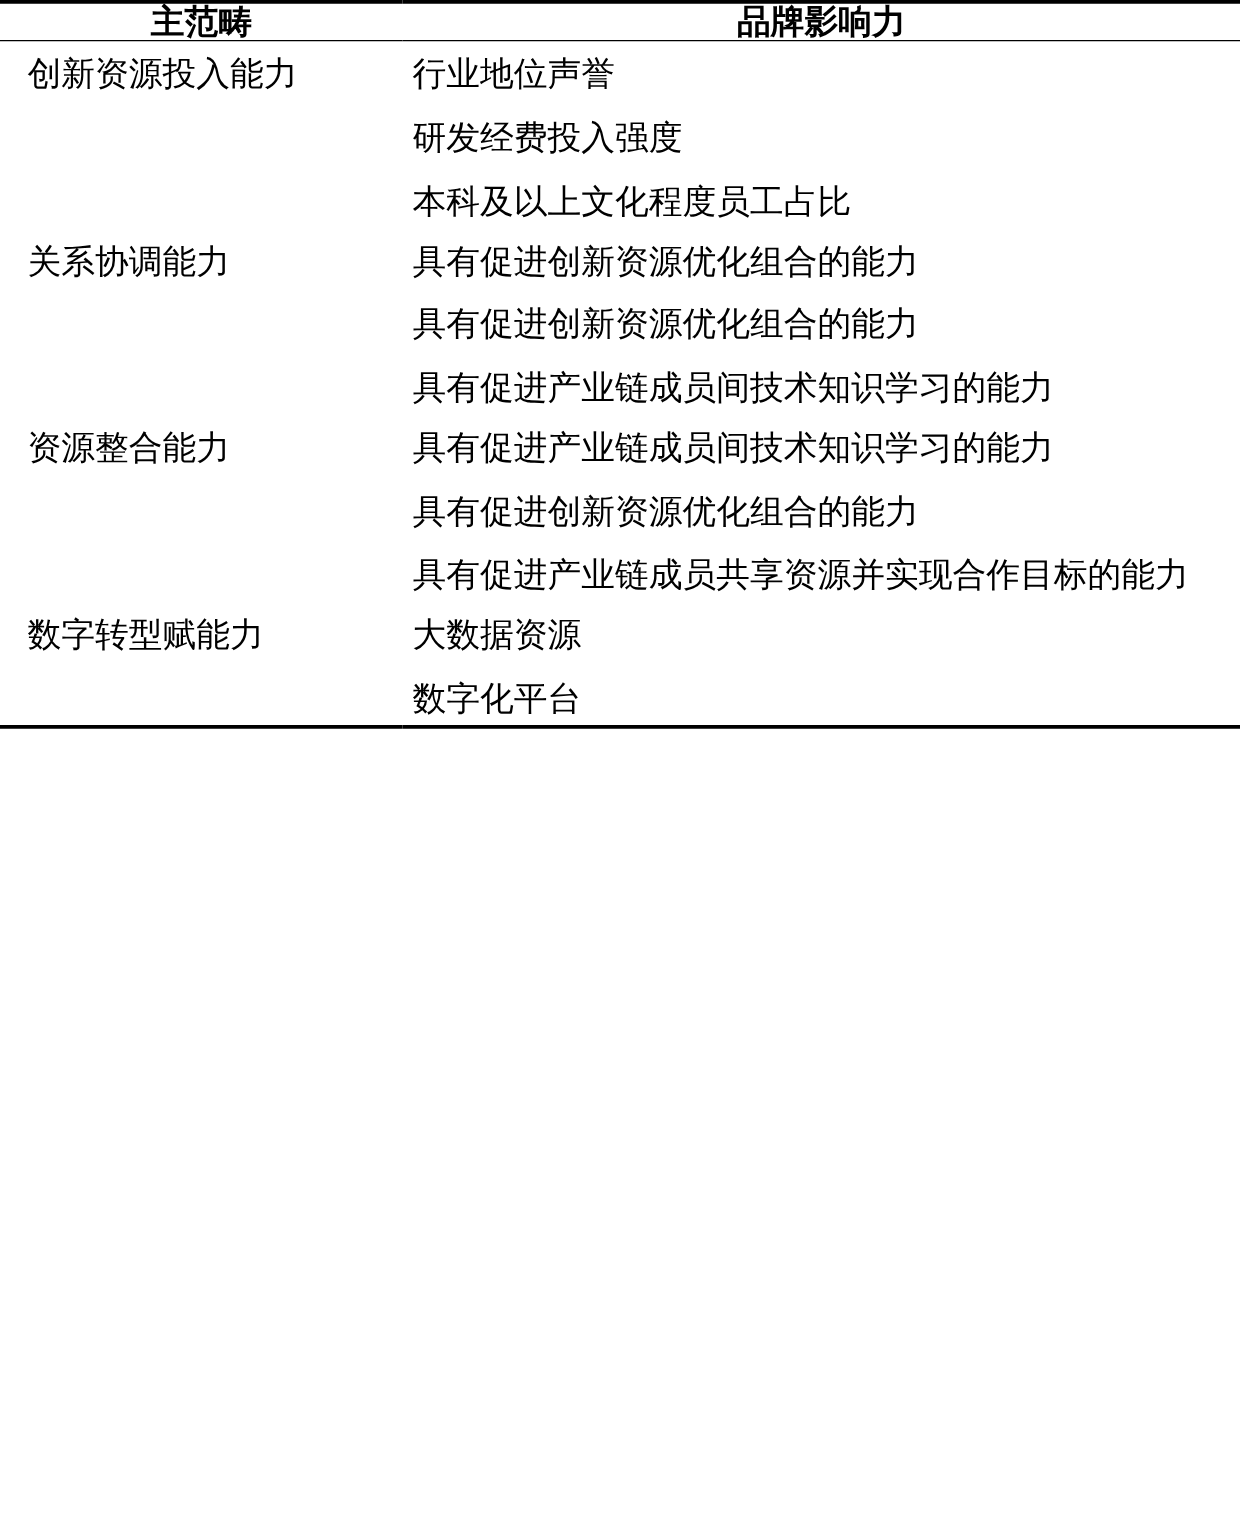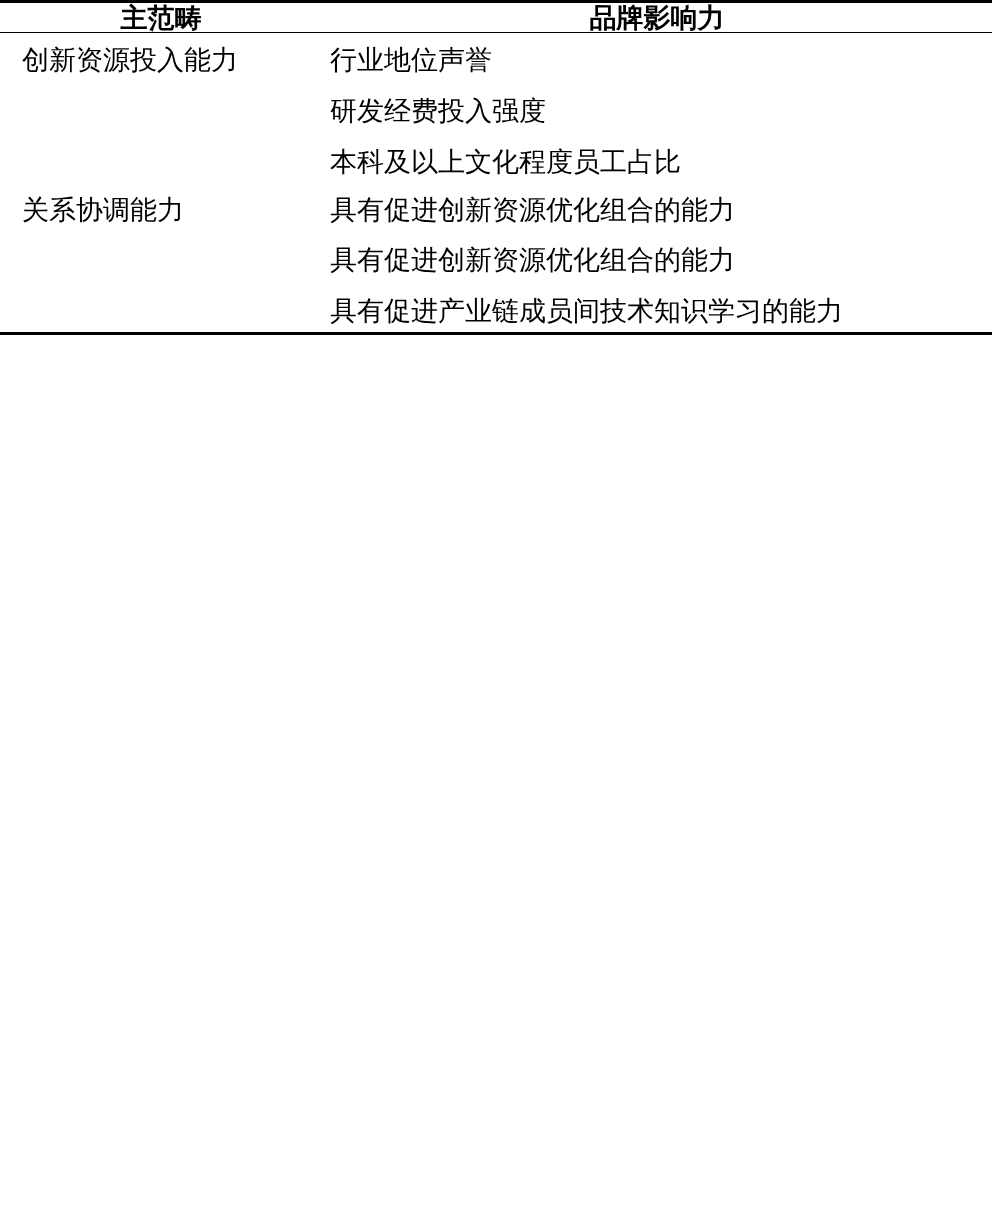--- a/index.html
+++ b/index.html
@@ -118,21 +118,40 @@
         <td class="main-cell">
           <span class="main-label">关系协调能力</span>
         </td>
         <td class="init-cell">
           <span class="init-line">具有促进创新资源优化组合的能力</span>
           <span class="init-line">具有促进创新资源优化组合的能力</span>
           <span class="init-line">具有促进产业链成员间技术知识学习的能力</span>
         </td>
       </tr>
 
+      <tr>
+        <td class="main-cell">
+          <span class="main-label">资源整合能力</span>
+        </td>
+        <td class="init-cell">
+          <span class="init-line">具有促进产业链成员间技术知识学习的能力</span>
+          <span class="init-line">具有促进创新资源优化组合的能力</span>
+          <span class="init-line">具有促进产业链成员共享资源并实现合作目标的能力</span>
+        </td>
+      </tr>
 
 
+      <tr>
+        <td class="main-cell">
+          <span class="main-label">数字转型赋能力</span>
+        </td>
+        <td class="init-cell">
+          <span class="init-line">大数据资源</span>
+          <span class="init-line">数字化平台</span>
+        </td>
+      </tr>
 
       <tr class="rule-bottom">
           <td colspan="2"></td>
         </tr>
     </tbody>
   </table>
 </div>
 
 </body></html>

